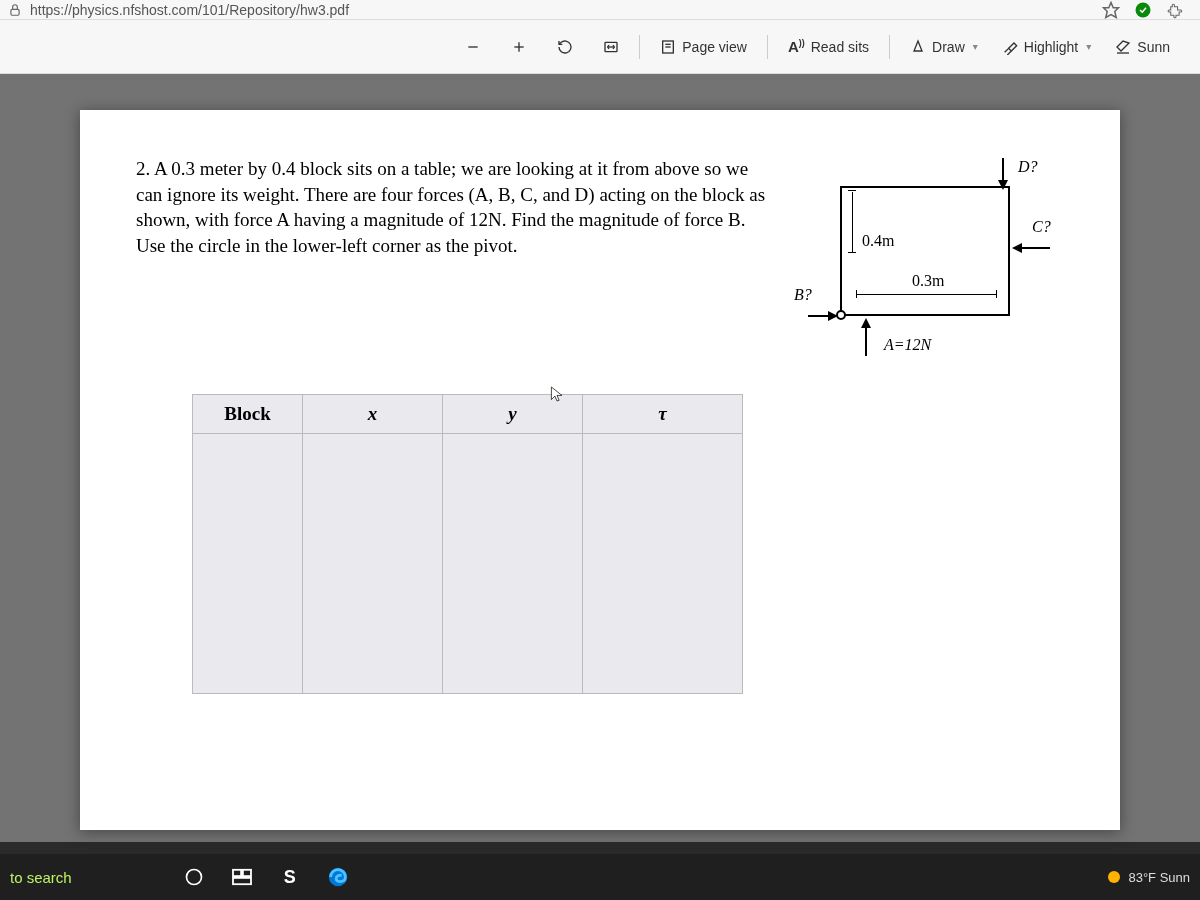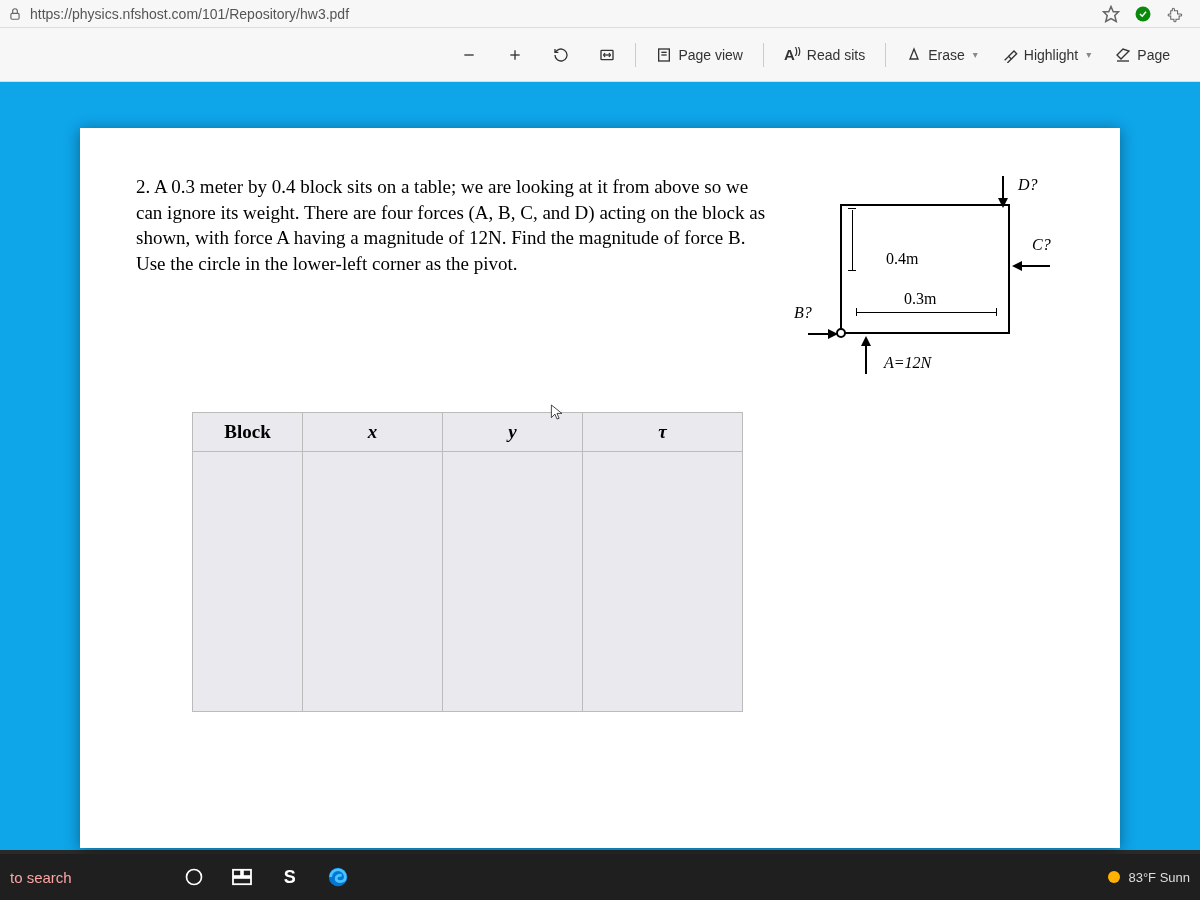--- a/index.html
+++ b/index.html
@@ -5,21 +5,21 @@
 * { box-sizing: border-box; margin: 0; padding: 0; }
 body {
   font-family: "Segoe UI", Arial, sans-serif;
   background: #2a2a2a;
   width: 1200px;
   height: 900px;
   overflow: hidden;
   position: relative;
 }
 .address-bar {
-  height: 28px;
+  height: 20px;
   background: #f7f7f7;
   display: flex;
   align-items: center;
   padding: 0 8px;
   border-bottom: 1px solid #ddd;
   gap: 8px;
 }
 .lock-icon { width: 14px; height: 14px; color: #666; }
 .url { color: #555; font-size: 14px; flex: 1; }
 .addr-icons { display: flex; gap: 14px; align-items: center; padding-right: 8px; }
@@ -44,25 +44,25 @@
   background: transparent;
   border: none;
   cursor: pointer;
 }
 .tb-sep { width: 1px; height: 24px; background: #ccc; margin: 0 6px; }
 .tb-icon { width: 16px; height: 16px; }
 .chev { font-size: 10px; color: #888; margin-left: 2px; }
 .tb-spacer { flex: 1; }
 
 .page-area {
-  background: #0ea5e9;
+  background: #737373;
   height: calc(900px - 32px - 54px - 46px);
   display: flex;
   justify-content: center;
-  padding-top: 46px;
+  padding-top: 36px;
 }
 .page {
   width: 1040px;
   height: 720px;
   background: #fff;
   box-shadow: 0 2px 14px rgba(0,0,0,0.4);
   padding: 46px 56px;
   font-family: "Times New Roman", Times, serif;
   color: #000;
   position: relative;
@@ -133,21 +133,21 @@
 .taskbar {
   position: absolute;
   bottom: 0; left: 0; right: 0;
   height: 46px;
   background: #1f1f1f;
   display: flex;
   align-items: center;
   padding: 0 10px;
   color: #ddd;
 }
-.taskbar .search { font-size: 15px; color: #fca5a5; padding-right: 20px; }
+.taskbar .search { font-size: 15px; color: #bef264; padding-right: 20px; }
 .taskbar .tb-apps { display: flex; gap: 4px; margin-left: 80px; }
 .taskbar .app {
   width: 44px; height: 40px;
   display: flex;
   align-items: center;
   justify-content: center;
   cursor: pointer;
 }
 .taskbar .tray {
   margin-left: auto;
@@ -223,56 +223,56 @@
   <div class="tb-sep"></div>
   <button class="tb-btn">
     <span style="font-weight:bold;font-size:15px;">A<sup style="font-size:9px;">))</sup></span>
     <span>Read sits</span>
   </button>
   <div class="tb-sep"></div>
   <button class="tb-btn">
     <svg class="tb-icon" viewBox="0 0 24 24" fill="none" stroke="#333" stroke-width="2">
         <path d="M12 3 L6 18 L18 18 Z"></path>
       </svg>
-    <span>Erase</span>
+    <span>Draw</span>
     <span class="chev">▾</span>
   </button>
   <button class="tb-btn">
     <svg class="tb-icon" viewBox="0 0 24 24" fill="none" stroke="#333" stroke-width="2">
         <path d="M4 20 L10 14 L14 18 L8 24"></path>
         <path d="M10 14 L18 6 L22 10 L14 18"></path>
       </svg>
     <span>Highlight</span>
     <span class="chev">▾</span>
   </button>
   <button class="tb-btn">
     <svg class="tb-icon" viewBox="0 0 24 24" fill="none" stroke="#333" stroke-width="2">
         <path d="M12 3 L3 12 L9 18 L21 6 Z"></path>
         <line x1="3" y1="21" x2="21" y2="21"></line>
       </svg>
-    <span>Page</span>
+    <span>Sunn</span>
   </button>
 </div>
 
 <div class="page-area">
   <div class="page">
     <div class="problem">
       <div class="problem-text">2. A 0.3 meter by 0.4 block sits on a table; we are looking at it from above so we can ignore its weight. There are four forces (A, B, C, and D) acting on the block as shown, with force A having a magnitude of 12N. Find the magnitude of force B. Use the circle in the lower-left corner as the pivot.</div>
       <div class="diagram">
         <div class="box"></div>
 
         <div style="position:absolute;left:52px;top:36px;height:60px;border-left:1px solid #000;"></div>
         <div style="position:absolute;left:48px;top:34px;width:8px;border-top:1px solid #000;"></div>
         <div style="position:absolute;left:48px;top:96px;width:8px;border-top:1px solid #000;"></div>
-        <span class="label" style="left:86px;top:76px;font-style:normal;">0.4m</span>
+        <span class="label" style="left:62px;top:76px;font-style:normal;">0.4m</span>
 
         <div style="position:absolute;left:56px;top:138px;width:140px;border-top:1px solid #000;"></div>
         <div style="position:absolute;left:56px;top:134px;height:8px;border-left:1px solid #000;"></div>
         <div style="position:absolute;left:196px;top:134px;height:8px;border-left:1px solid #000;"></div>
-        <span class="label" style="left:104px;top:116px;font-style:normal;">0.3m</span>
+        <span class="label" style="left:112px;top:116px;font-style:normal;">0.3m</span>
 
         <svg class="arrow" style="left:188px;top:0px;" width="30" height="36">
             <line x1="15" y1="2" x2="15" y2="28" stroke="#000" stroke-width="2"></line>
             <polygon points="15,34 10,24 20,24" fill="#000"></polygon>
           </svg>
         <span class="label" style="left:218px;top:2px;">D?</span>
 
         <svg class="arrow" style="left:210px;top:82px;" width="44" height="20">
             <line x1="40" y1="10" x2="10" y2="10" stroke="#000" stroke-width="2"></line>
             <polygon points="2,10 12,5 12,15" fill="#000"></polygon>

